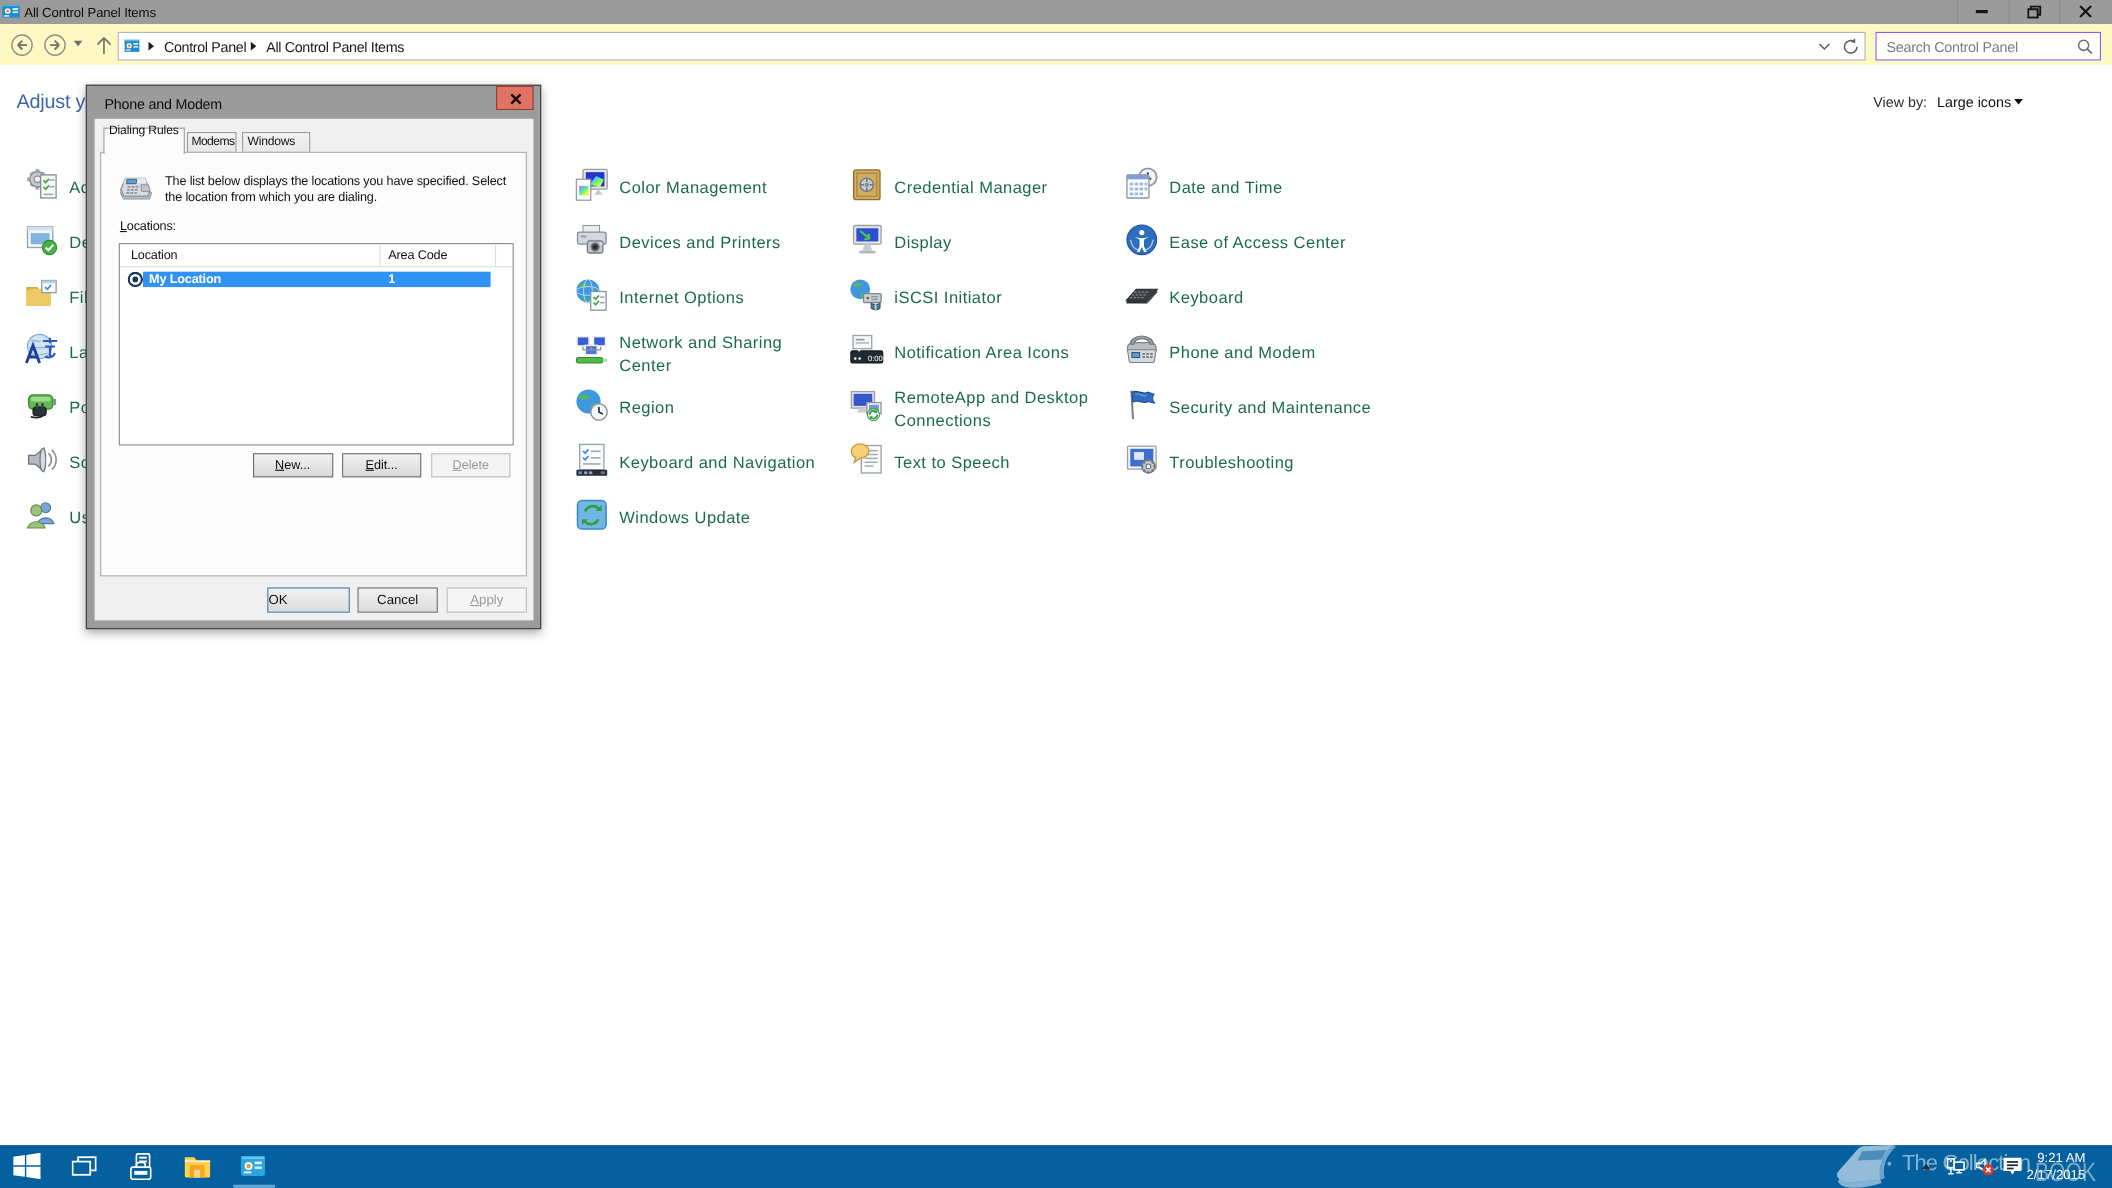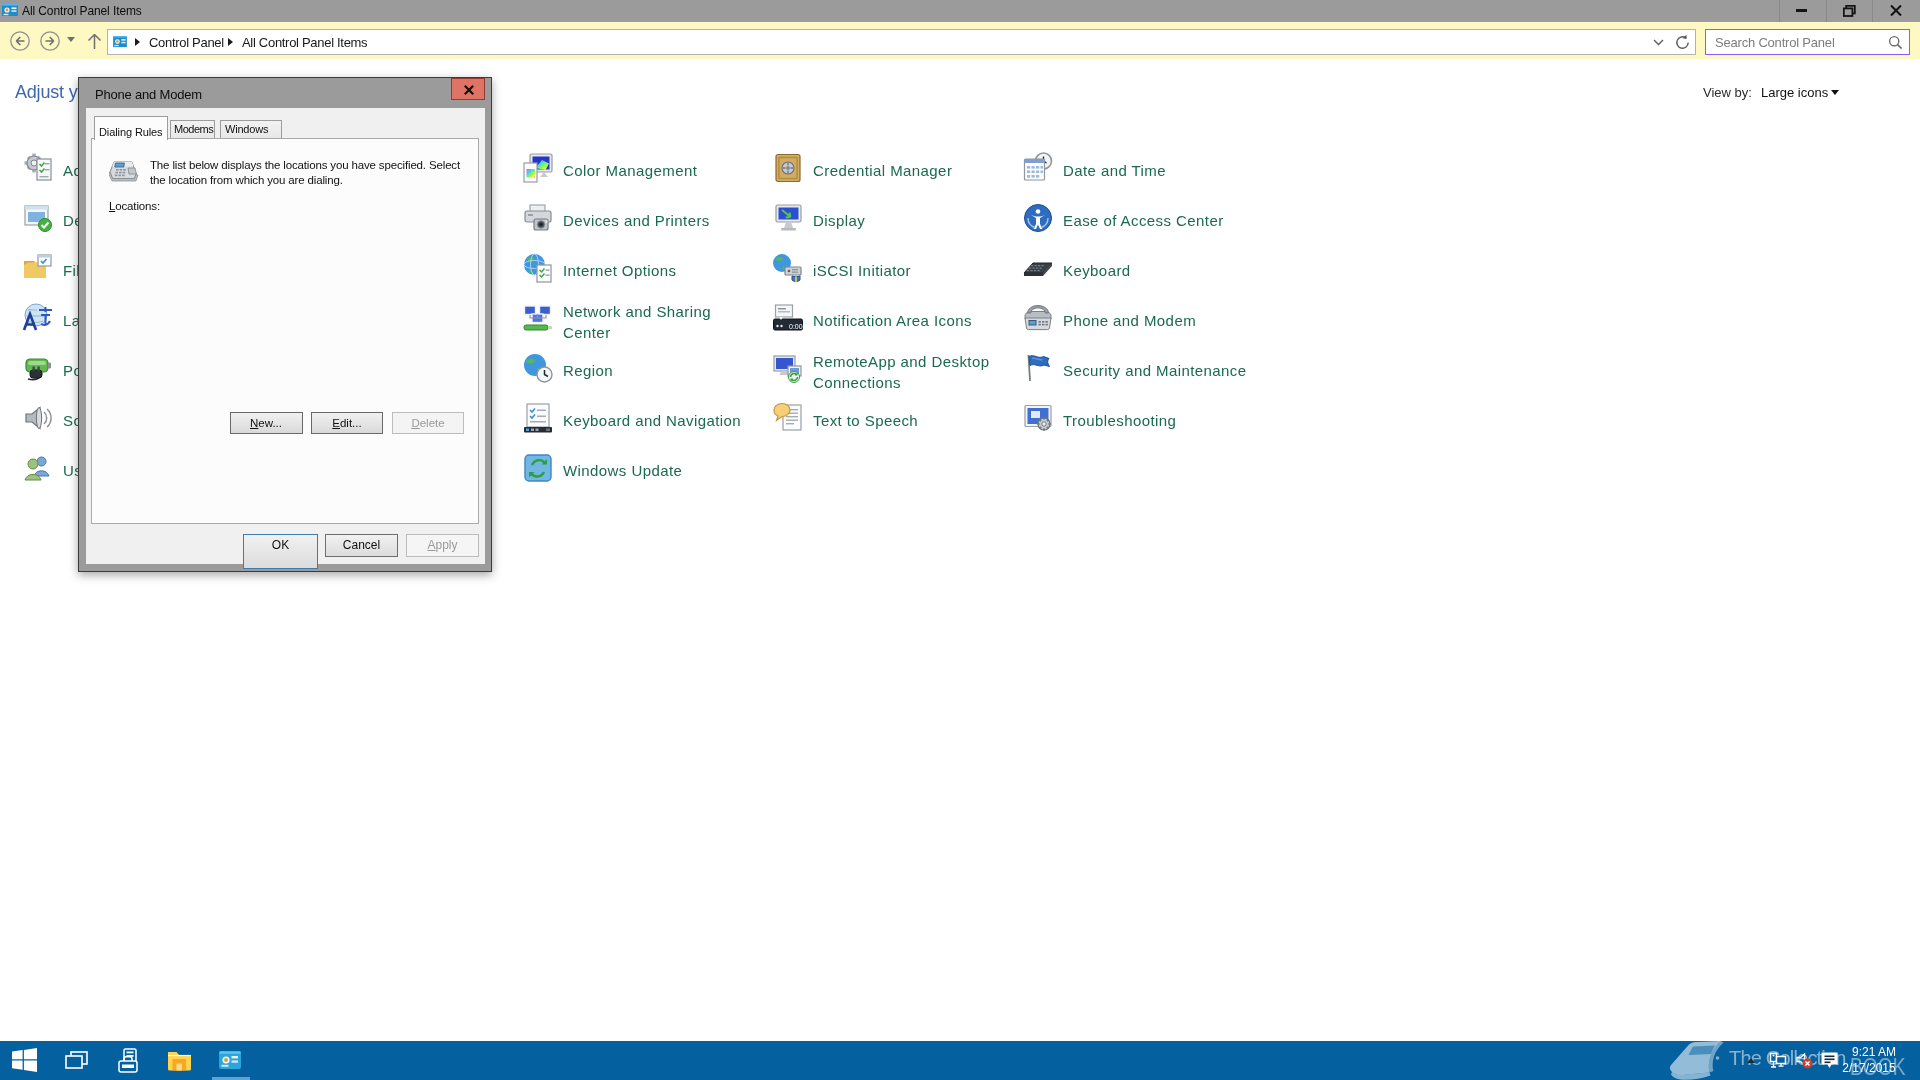--- a/index.html
+++ b/index.html
@@ -431,21 +431,21 @@
   </div>
   <div class="abs" style="left:7px;top:30px;width:399px;height:456px;background:#f0f0f0">
 
     <div class="abs" style="left:83.5px;top:12px;width:45px;height:19px;background:linear-gradient(#f2f2f2,#e8e8e8);border:1px solid #9c9c9c"></div>
     <div class="abs" style="left:134px;top:12px;width:62px;height:19px;background:linear-gradient(#f2f2f2,#e8e8e8);border:1px solid #9c9c9c"></div>
     <div class="abs" style="left:139px;top:15px;font-size:11px;color:#111;letter-spacing:-0.2px">Windows</div>
     <div class="abs" style="left:88px;top:15px;font-size:11px;color:#111;letter-spacing:-0.5px">Modems</div>
 
     <div class="abs" style="left:5px;top:30px;width:388px;height:386px;background:#fcfcfc;border:1px solid #aaa"></div>
     <div class="abs" style="left:7.5px;top:8px;width:74.5px;height:24px;background:#fcfcfc;border:1px solid #9c9c9c;border-bottom:none"></div>
-    <div class="abs" style="left:13px;top:18px;font-size:11px;color:#111;letter-spacing:-0.1px">Dialing Rules</div>
+    <div class="abs" style="left:13px;top:5px;font-size:11px;color:#111;letter-spacing:-0.1px">Dialing Rules</div>
     <div id="tabpage" class="abs" style="left:5px;top:31px;width:388px;height:385px">
       <div class="abs" style="left:18px;top:16px">
           <svg width="30" height="27" viewBox="0 0 30 27">
 <path d="M1 17 L5 7 H23 L27 19 L25.5 23.5 H3.5 Z" fill="#d7dade" stroke="#83888f" stroke-width="1"></path>
 <path d="M5 7 H23 L24.5 11.5 H3.2 Z" fill="#e9ebee"></path>
 <rect x="7.5" y="8" width="9" height="4" fill="#5d9fd3" stroke="#3a5e80" stroke-width="0.8" transform="skewX(-8)"></rect>
 <g fill="#8f959c">
               <rect x="7" y="14" width="2.6" height="1.6"></rect>
               <rect x="10.6" y="14" width="2.6" height="1.6"></rect>
               <rect x="14.2" y="14" width="2.6" height="1.6"></rect>
@@ -455,27 +455,41 @@
 <rect x="5.8" y="19.6" width="2.6" height="1.6"></rect>
               <rect x="9.4" y="19.6" width="2.6" height="1.6"></rect>
               <rect x="13 " y="19.6" width="2.6" height="1.6"></rect>
             </g>
 <path d="M19 13 L26 13 L27.5 19 L20 19 Z" fill="#c3c7cc" stroke="#83888f" stroke-width="0.8"></path>
 <path d="M1 17 L3.5 23.5 L25.5 23.5 L27 19.5 L29 20 L27 26 L3 26 L-0.5 18.5 Z" fill="#b9bec5" stroke="#83888f" stroke-width="0.7"></path>
 </svg>
         </div>
       <div class="abs" style="left:59px;top:19px;font-size:11.5px;color:#111;line-height:14.5px;letter-spacing:-0.15px">The list below displays the locations you have specified. Select<br>the location from which you are dialing.</div>
       <div class="abs" style="left:18px;top:61px;font-size:11.5px;color:#111;letter-spacing:-0.15px"><span style="text-decoration:underline">L</span>ocations:</div>
+      <div class="abs" style="left:17px;top:82px;width:359px;height:184px;background:#fff;border:1px solid #83888f">
+        <div class="abs" style="left:0;top:0;width:357px;height:21px;border-bottom:1px solid #dcdcdc"></div>
+        <div class="abs" style="left:236px;top:1px;width:1px;height:19px;background:#dcdcdc"></div>
+        <div class="abs" style="left:341px;top:1px;width:1px;height:19px;background:#dcdcdc"></div>
+        <div class="abs" style="left:10px;top:4px;font-size:11.5px;color:#111;letter-spacing:-0.15px">Location</div>
+        <div class="abs" style="left:244px;top:4px;font-size:11.5px;color:#111;letter-spacing:-0.15px">Area Code</div>
+        <div class="abs" style="left:21px;top:25px;width:316px;height:14px;background:#2e93f5"></div>
+        <svg class="abs" style="left:7px;top:25px" width="14" height="14" viewBox="0 0 14 14">
+          <circle cx="7" cy="7" r="6" fill="#fff" stroke="#16365c" stroke-width="2"></circle>
+          <circle cx="7" cy="7" r="2.6" fill="#16365c"></circle>
+        </svg>
+        <div class="abs" style="left:26.5px;top:26px;font-size:11.5px;font-weight:bold;color:#fff;letter-spacing:-0.15px">My Location</div>
+        <div class="abs" style="left:244px;top:26px;font-size:11.5px;font-weight:bold;color:#fff">1</div>
+      </div>
       <div class="abs" style="left:138.5px;top:273px;width:73px;height:22px;background:linear-gradient(#f1f1f1,#d9d9d9);border:1px solid #686868;text-align:center;font-size:11.5px;color:#111;line-height:20px"><span style="text-decoration:underline">N</span>ew...</div>
       <div class="abs" style="left:220px;top:273px;width:72px;height:22px;background:linear-gradient(#f1f1f1,#d9d9d9);border:1px solid #686868;text-align:center;font-size:11.5px;color:#111;line-height:20px"><span style="text-decoration:underline">E</span>dit...</div>
       <div class="abs" style="left:301px;top:273px;width:72px;height:22px;background:#f4f4f4;border:1px solid #bcbcbc;text-align:center;font-size:11.5px;color:#9a9a9a;line-height:20px"><span style="text-decoration:underline">D</span>elete</div>
     </div>
   </div>
 
-  <div class="abs" style="left:164px;top:456px;width:75px;height:35px;background:linear-gradient(#f1f1f1,#dcdcdc);border:1px solid #3e7bb0;text-align:center;font-size:12px;color:#111;line-height:21px">OK</div>
+  <div class="abs" style="left:164px;top:456px;width:75px;height:23px;background:linear-gradient(#f1f1f1,#dcdcdc);border:1px solid #3e7bb0;font-size:12px;color:#111;line-height:21px">OK</div>
   <div class="abs" style="left:246px;top:456px;width:73px;height:23px;background:linear-gradient(#f1f1f1,#dcdcdc);border:1px solid #6e6e6e;text-align:center;font-size:12px;color:#111;line-height:21px">Cancel</div>
   <div class="abs" style="left:327px;top:456px;width:73px;height:23px;background:#f5f5f5;border:1px solid #bcbcbc;text-align:center;font-size:12px;color:#9a9a9a;line-height:21px"><span style="text-decoration:underline">A</span>pply</div>
 </div>
 
 <div id="taskbar" class="abs" style="left:0;top:1041px;width:1920px;height:39px;background:#04609e">
   <svg class="abs" style="left:12px;top:7px" width="25" height="24" viewBox="0 0 25 24">
     <path d="M0 3.6 L10.6 2.1 V11.3 H0 Z" fill="#fff"></path>
     <path d="M11.9 1.9 L25 0 V11.3 H11.9 Z" fill="#fff"></path>
     <path d="M0 12.6 H10.6 V21.8 L0 20.3 Z" fill="#fff"></path>
     <path d="M11.9 12.6 H25 V24 L11.9 22.1 Z" fill="#fff"></path>

